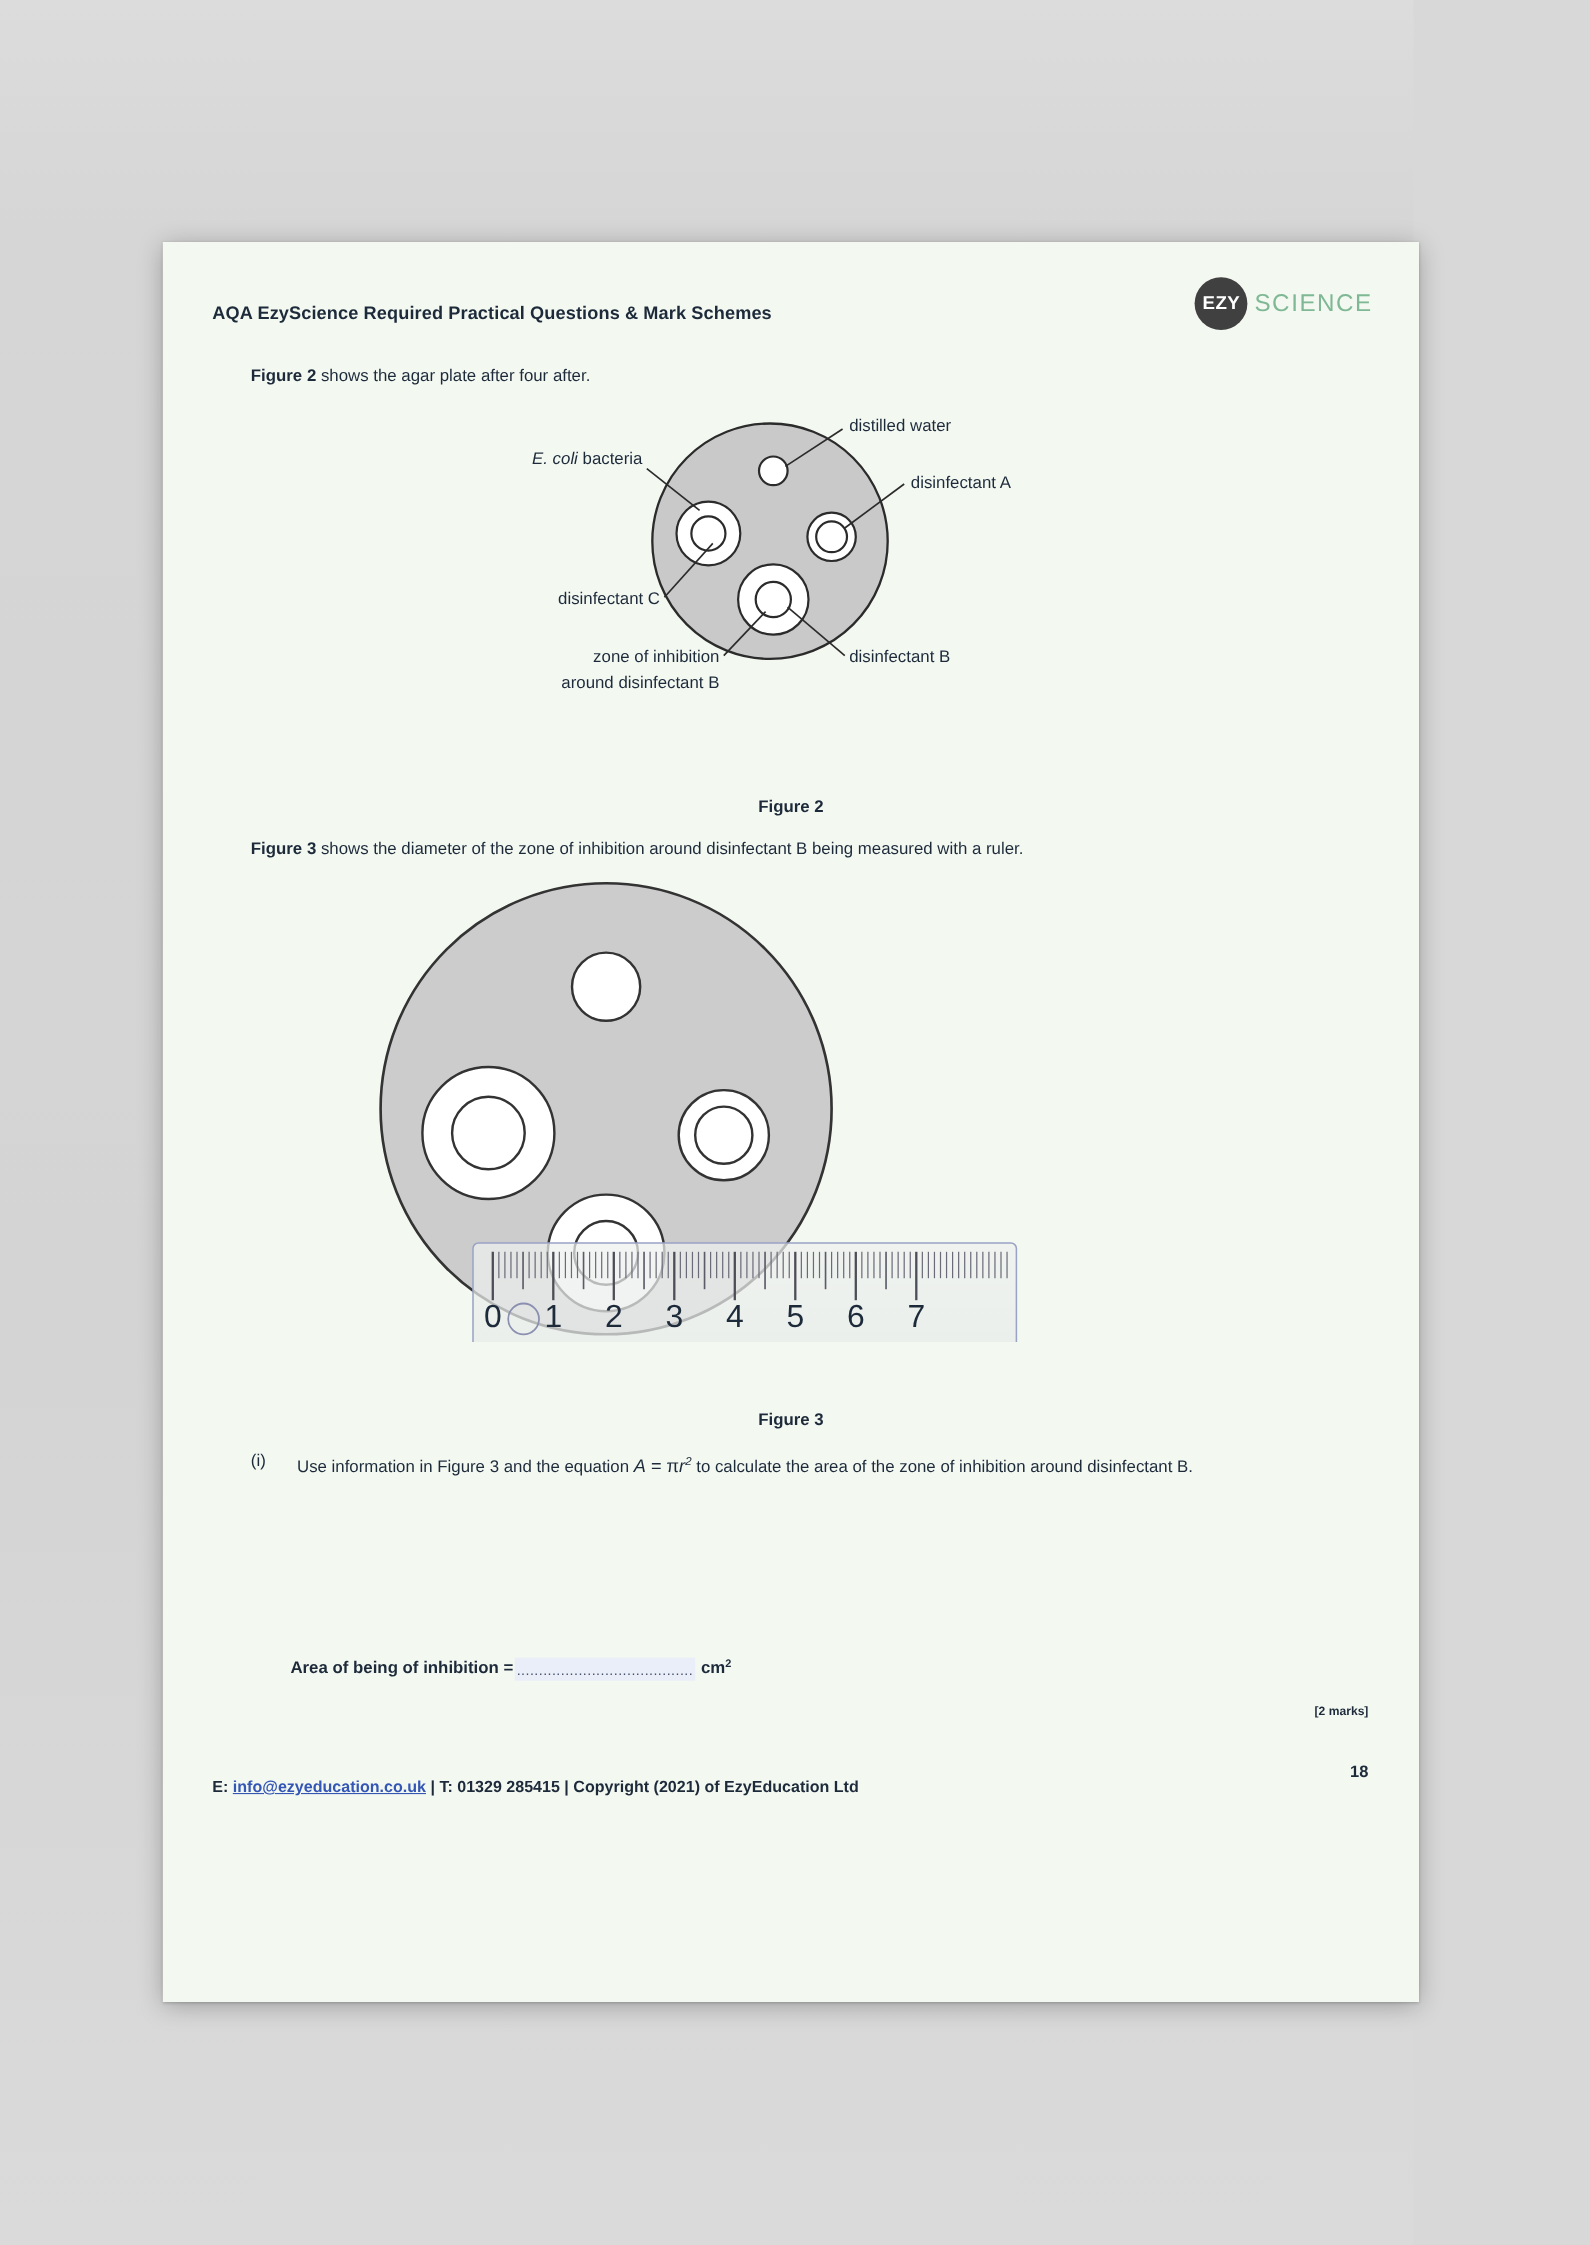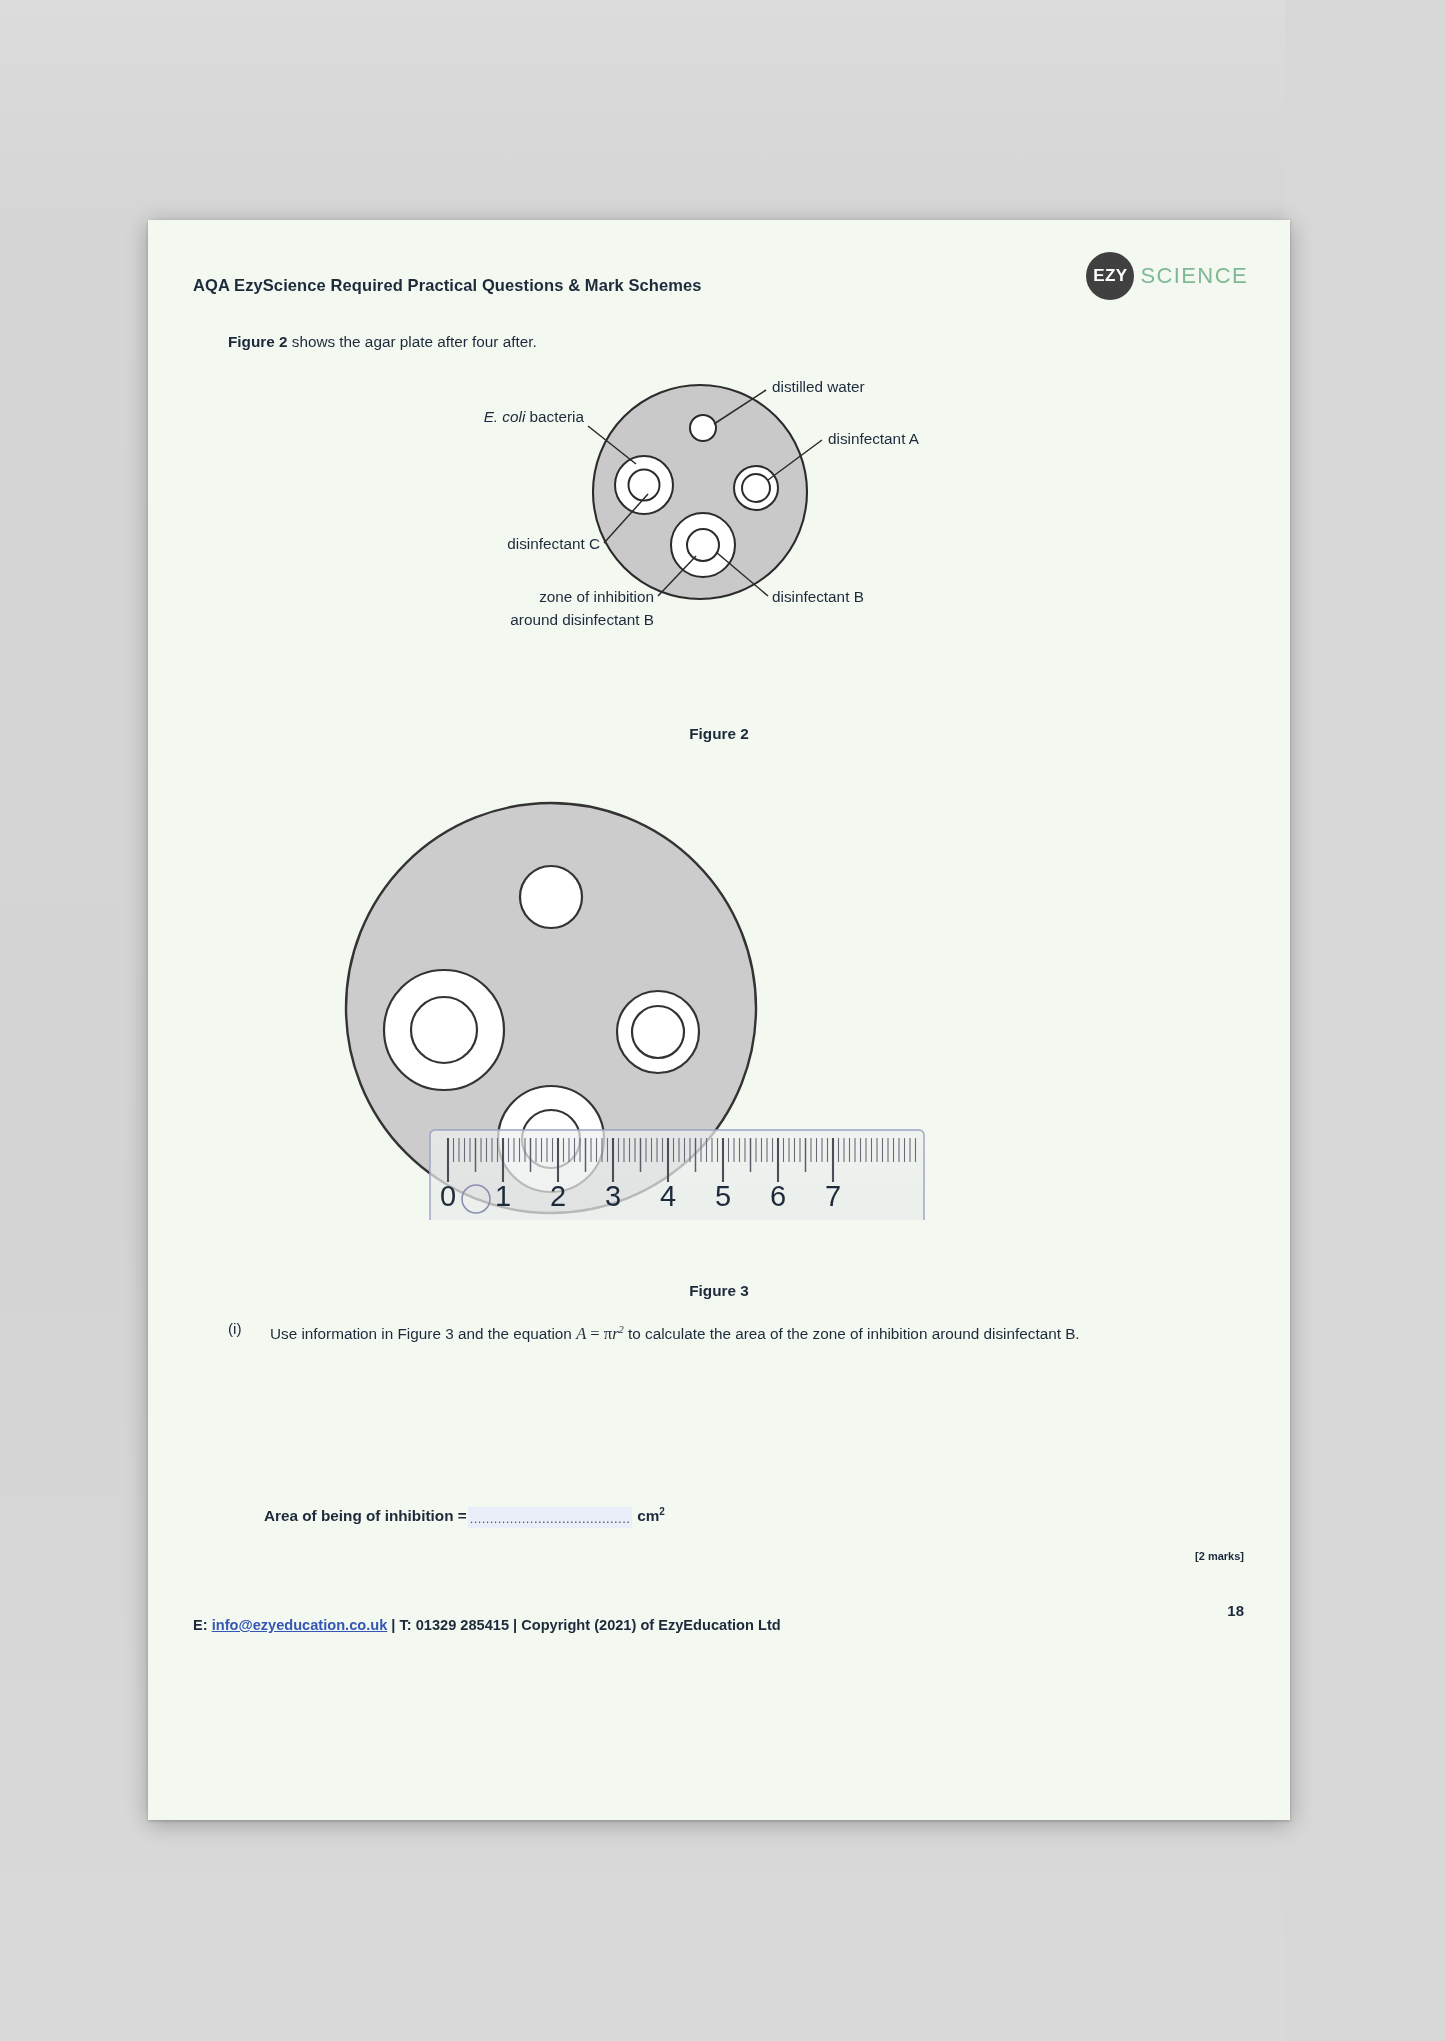--- a/index.html
+++ b/index.html
@@ -54,21 +54,21 @@
   
   .figure-block { position: absolute; }
   
   .q-roman {
     position: absolute; left: 80px; font-size: 15.3px; color: #1d2a3a;
   }
   .q-text {
     position: absolute; left: 122px; width: 845px;
     font-size: 15.3px; color: #1d2a3a; line-height: 1.65;
   }
-  .eq { font-family: Liberation Serif, serif; font-style: italic; font-size: 16.5px; }
+  .eq { font-family: Liberation Sans, sans-serif; font-style: italic; font-size: 16.5px; }
   .eq .op { font-style: normal; }
   .eq sup { font-size: 10.5px; }
   
   .answer-row {
     position: absolute; left: 116px; top: 1285px;
     display: flex; align-items: baseline;
     font-size: 15.3px; font-weight: 700; color: #1d2a3a;
   }
   .answer-fill {
     display: inline-block; min-width: 158px;
@@ -149,20 +149,23 @@
         </text>
         <text x="252" y="181" font-size="15.3" text-anchor="end">disinfectant C</text>
         <text x="424" y="234" font-size="15.3">disinfectant B</text>
         <text x="306" y="234" font-size="15.3" text-anchor="end">zone of inhibition</text>
         <text x="306" y="257" font-size="15.3" text-anchor="end">around disinfectant B</text>
       </svg>
     </div>
 
     <div class="fig-caption" style="top:505px;">Figure 2</div>
 
+    <div class="body-line" style="left:80px; top:540px; width:990px;">
+      <span class="b">Figure 3</span><span> shows the diameter of the zone of inhibition around disinfectant B being measured with a ruler.</span>
+    </div>
 
     <div class="figure-block" style="left:150px; top:580px; width:660px; height:420px;">
       <svg width="660" height="420" viewBox="0 0 660 420">
         <defs>
           <linearGradient id="rulerGrad" x1="0" y1="0" x2="0" y2="1">
             <stop offset="0%" stop-color="#eef1ef"></stop>
             <stop offset="100%" stop-color="#e6eae8"></stop>
           </linearGradient>
           <clipPath id="plateClip">
             <circle cx="253" cy="208" r="205"></circle>

